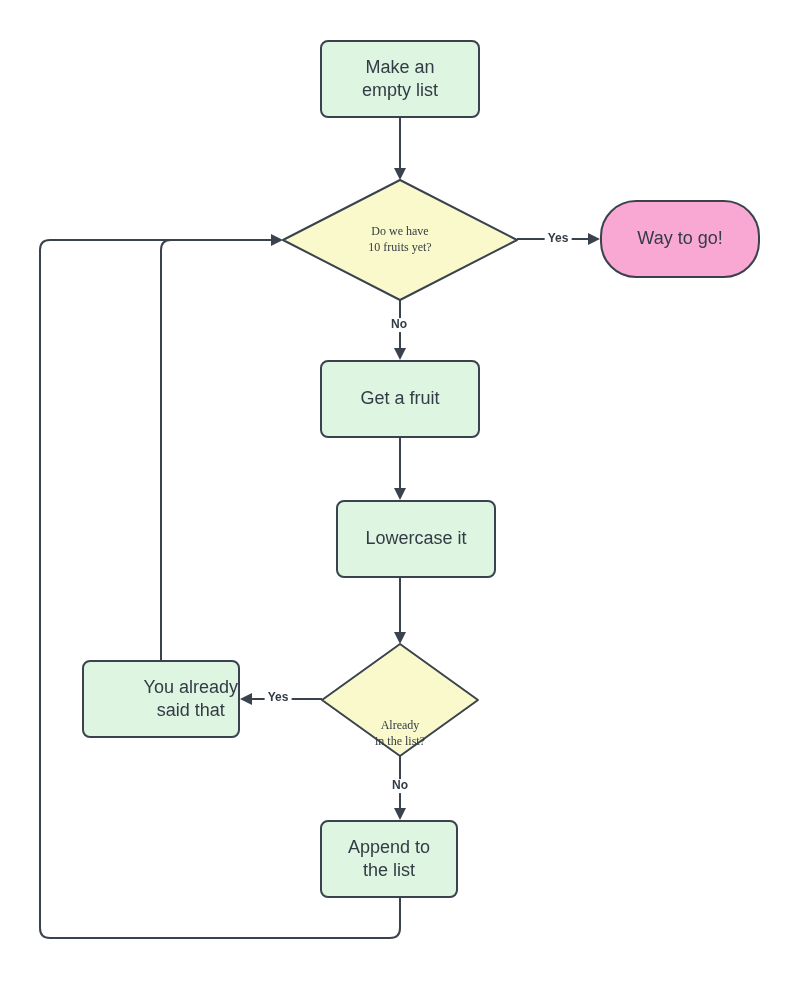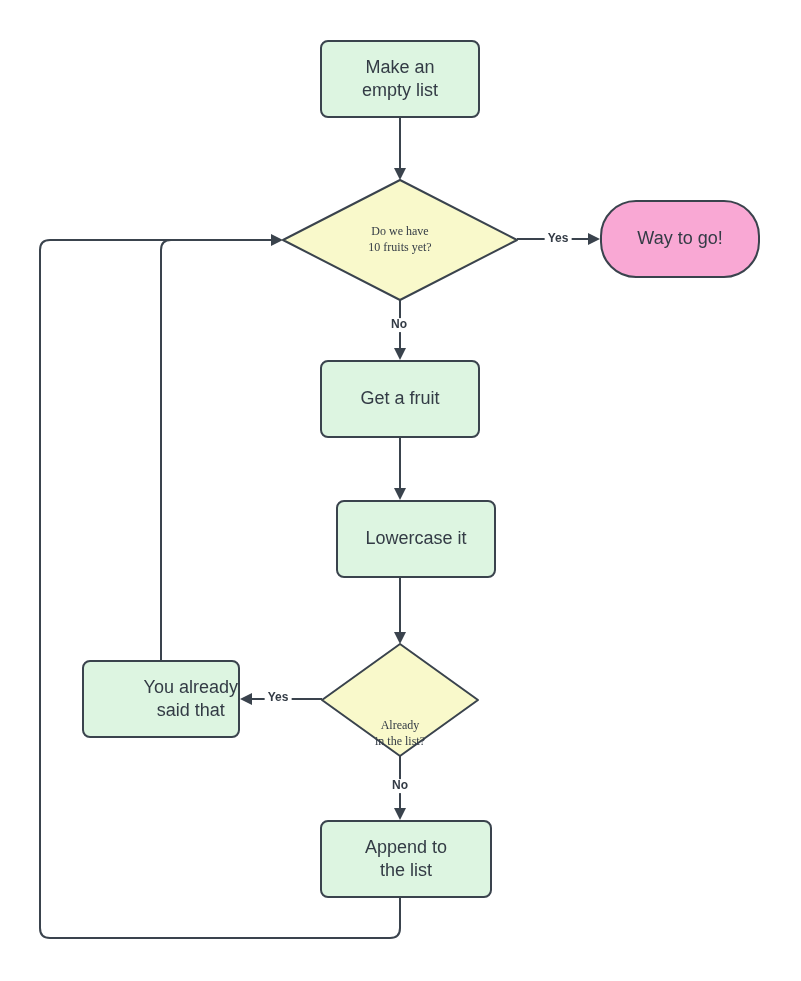--- a/index.html
+++ b/index.html
@@ -119,21 +119,21 @@
   </div>
 
   <div class="diamond-label" style="left:330px; top:696px; width:140px; height:76px;">Already
 in the list?</div>
 
   <div class="node process" style="left:82px; top:660px; width:158px; height:78px;justify-content:flex-end;">
     <span>You already
 said that</span>
   </div>
 
-  <div class="node process" style="left:320px; top:820px; width:172px; height:78px;">
+  <div class="node process" style="left:320px; top:820px; width:138px; height:78px;">
     <span>Append to
 the list</span>
   </div>
 
   <div class="edge-label" style="left:558px; top:239px;">Yes</div>
   <div class="edge-label" style="left:399px; top:325px;">No</div>
   <div class="edge-label" style="left:278px; top:698px;">Yes</div>
   <div class="edge-label" style="left:400px; top:786px;">No</div>
 
 </div>

